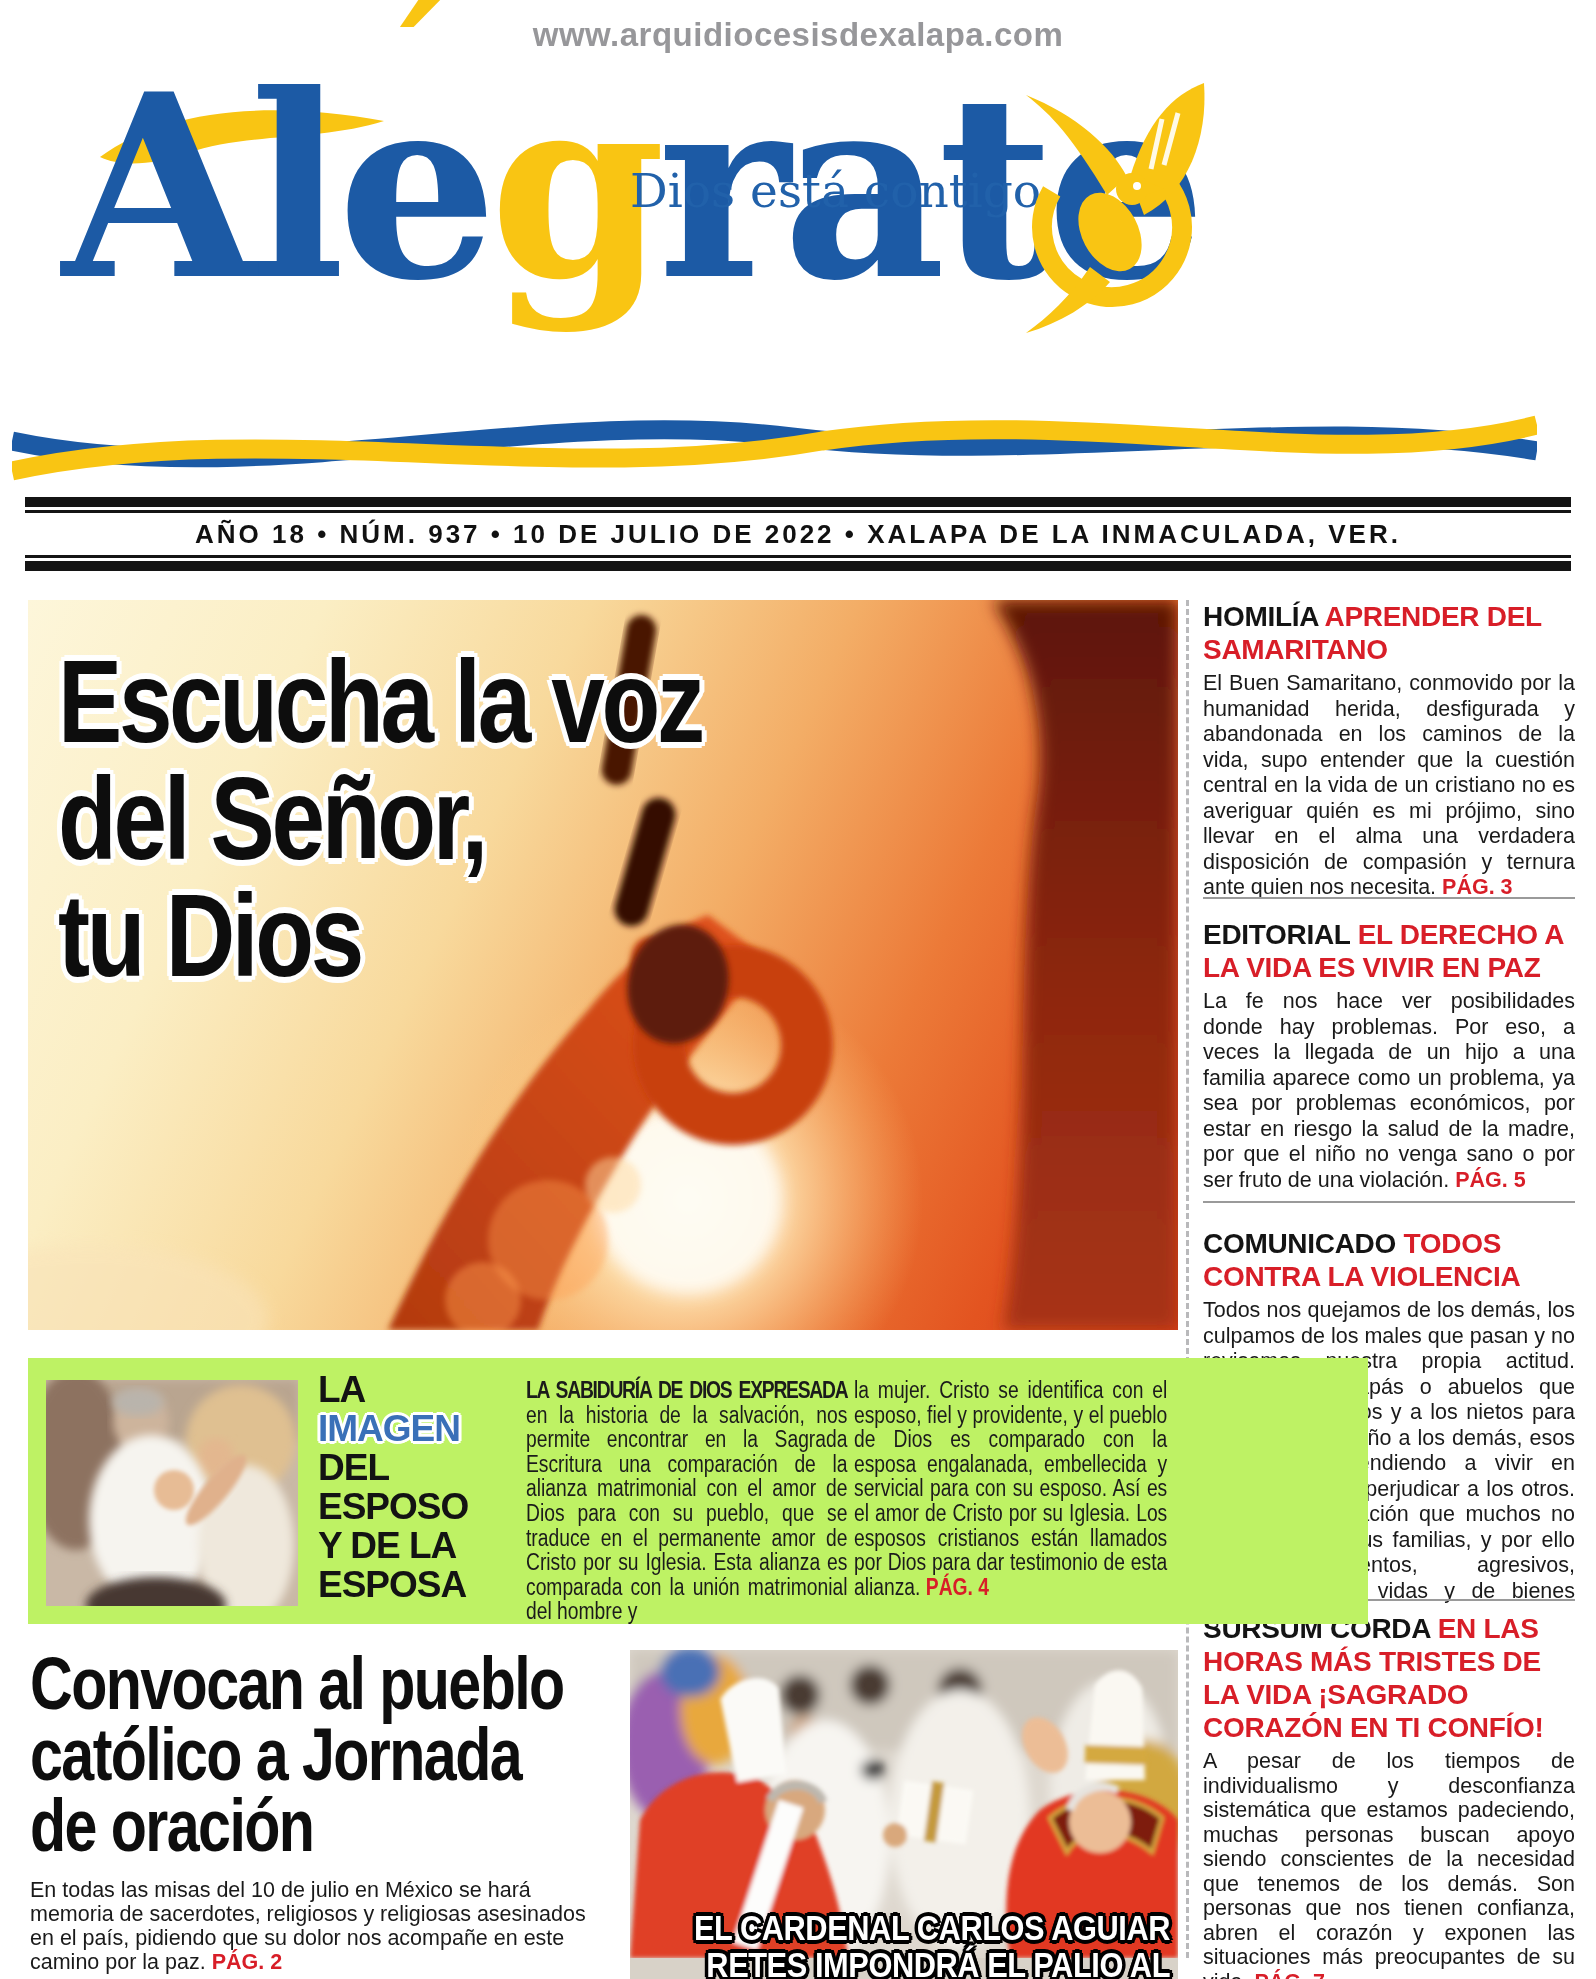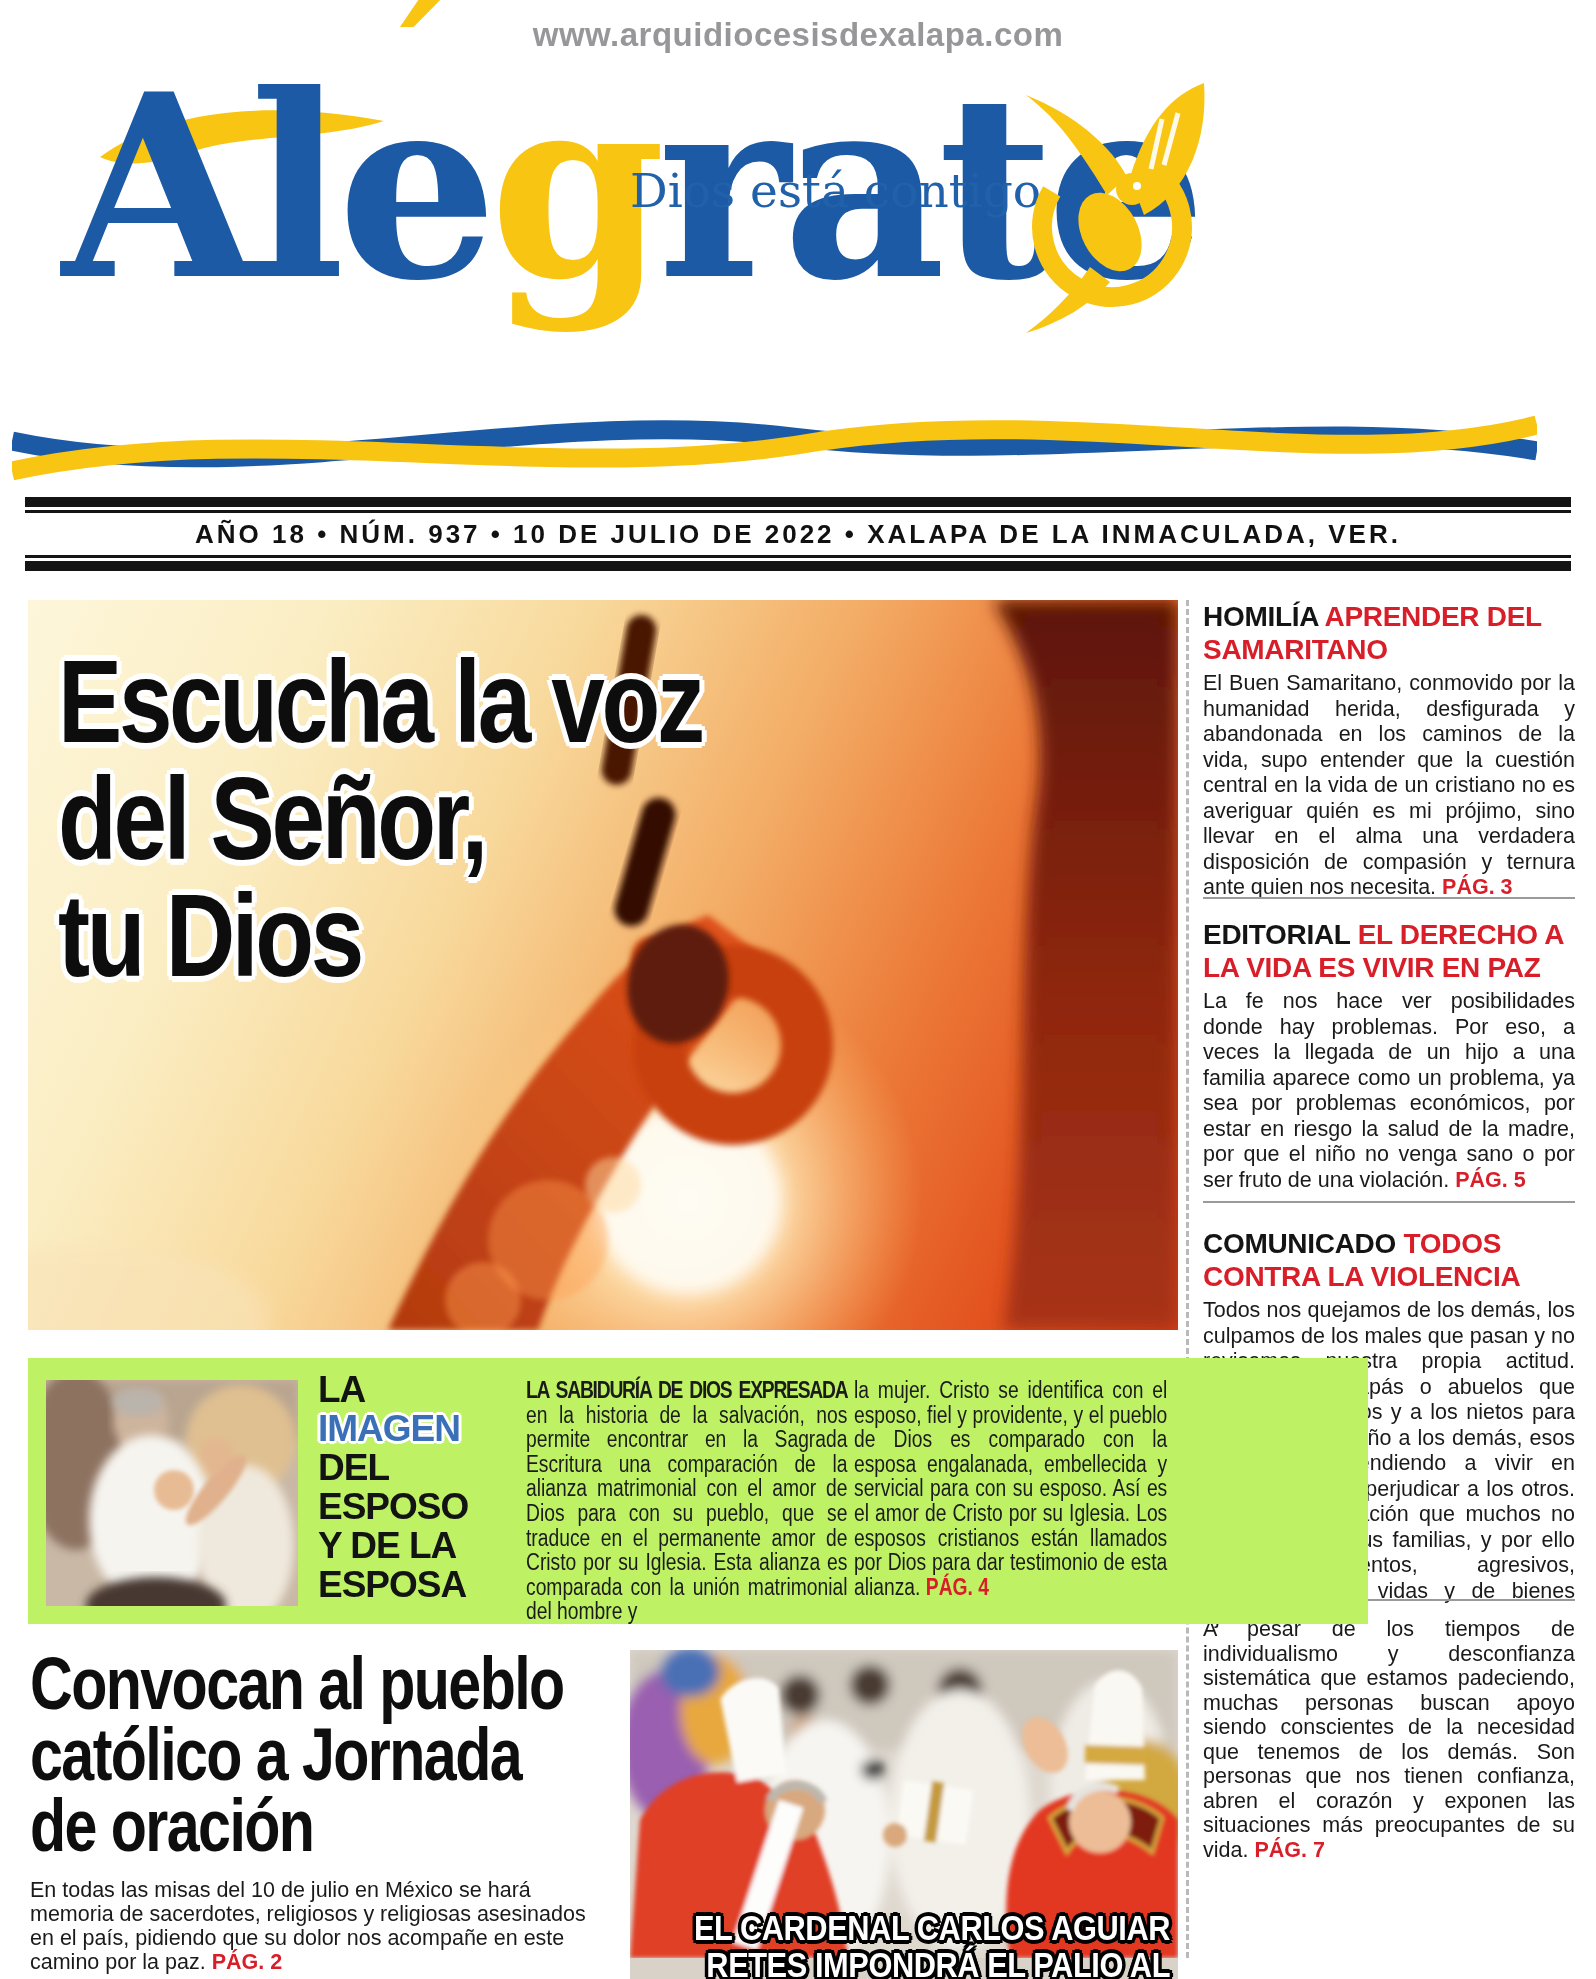--- a/index.html
+++ b/index.html
@@ -202,20 +202,24 @@
       <span class="red">TODOS CONTRA LA VIOLENCIA</span>
     </div>
     <div class="sec-b">
       <span>Todos nos quejamos de los demás, los culpamos de los males que pasan y no revisamos nuestra propia actitud. Cuando hay papás o abuelos que educan a los hijos y a los nietos para que no hagan daño a los demás, esos niños irán aprendiendo a vivir en sociedad y a no perjudicar a los otros. Esa es la educación que muchos no han tenido en sus familias, y por ello crecen violentos, agresivos, destructores de vidas y de bienes ajenos.</span>
       <span class="red">PÁG. 6</span>
     </div>
   </div>
   <div class="abs sec-div" style="top:1599px"></div>
 
   <div class="abs sec" style="top:1612px">
+    <div class="sec-h">
+      <span>SURSUM CORDA</span>
+      <span class="red">EN LAS HORAS MÁS TRISTES DE LA VIDA ¡SAGRADO CORAZÓN EN TI CONFÍO!</span>
+    </div>
     <div class="sec-b" style="line-height:24.5px">
       <span>A pesar de los tiempos de individualismo y desconfianza sistemática que estamos padeciendo, muchas personas buscan apoyo siendo conscientes de la necesidad que tenemos de los demás. Son personas que nos tienen confianza, abren el corazón y exponen las situaciones más preocupantes de su vida.</span>
       <span class="red">PÁG. 7</span>
     </div>
   </div>
 
   <div id="feature" class="abs">
     <div id="couple-photo" class="abs">
       <svg width="252" height="226" viewBox="0 0 252 226">
         <defs>

